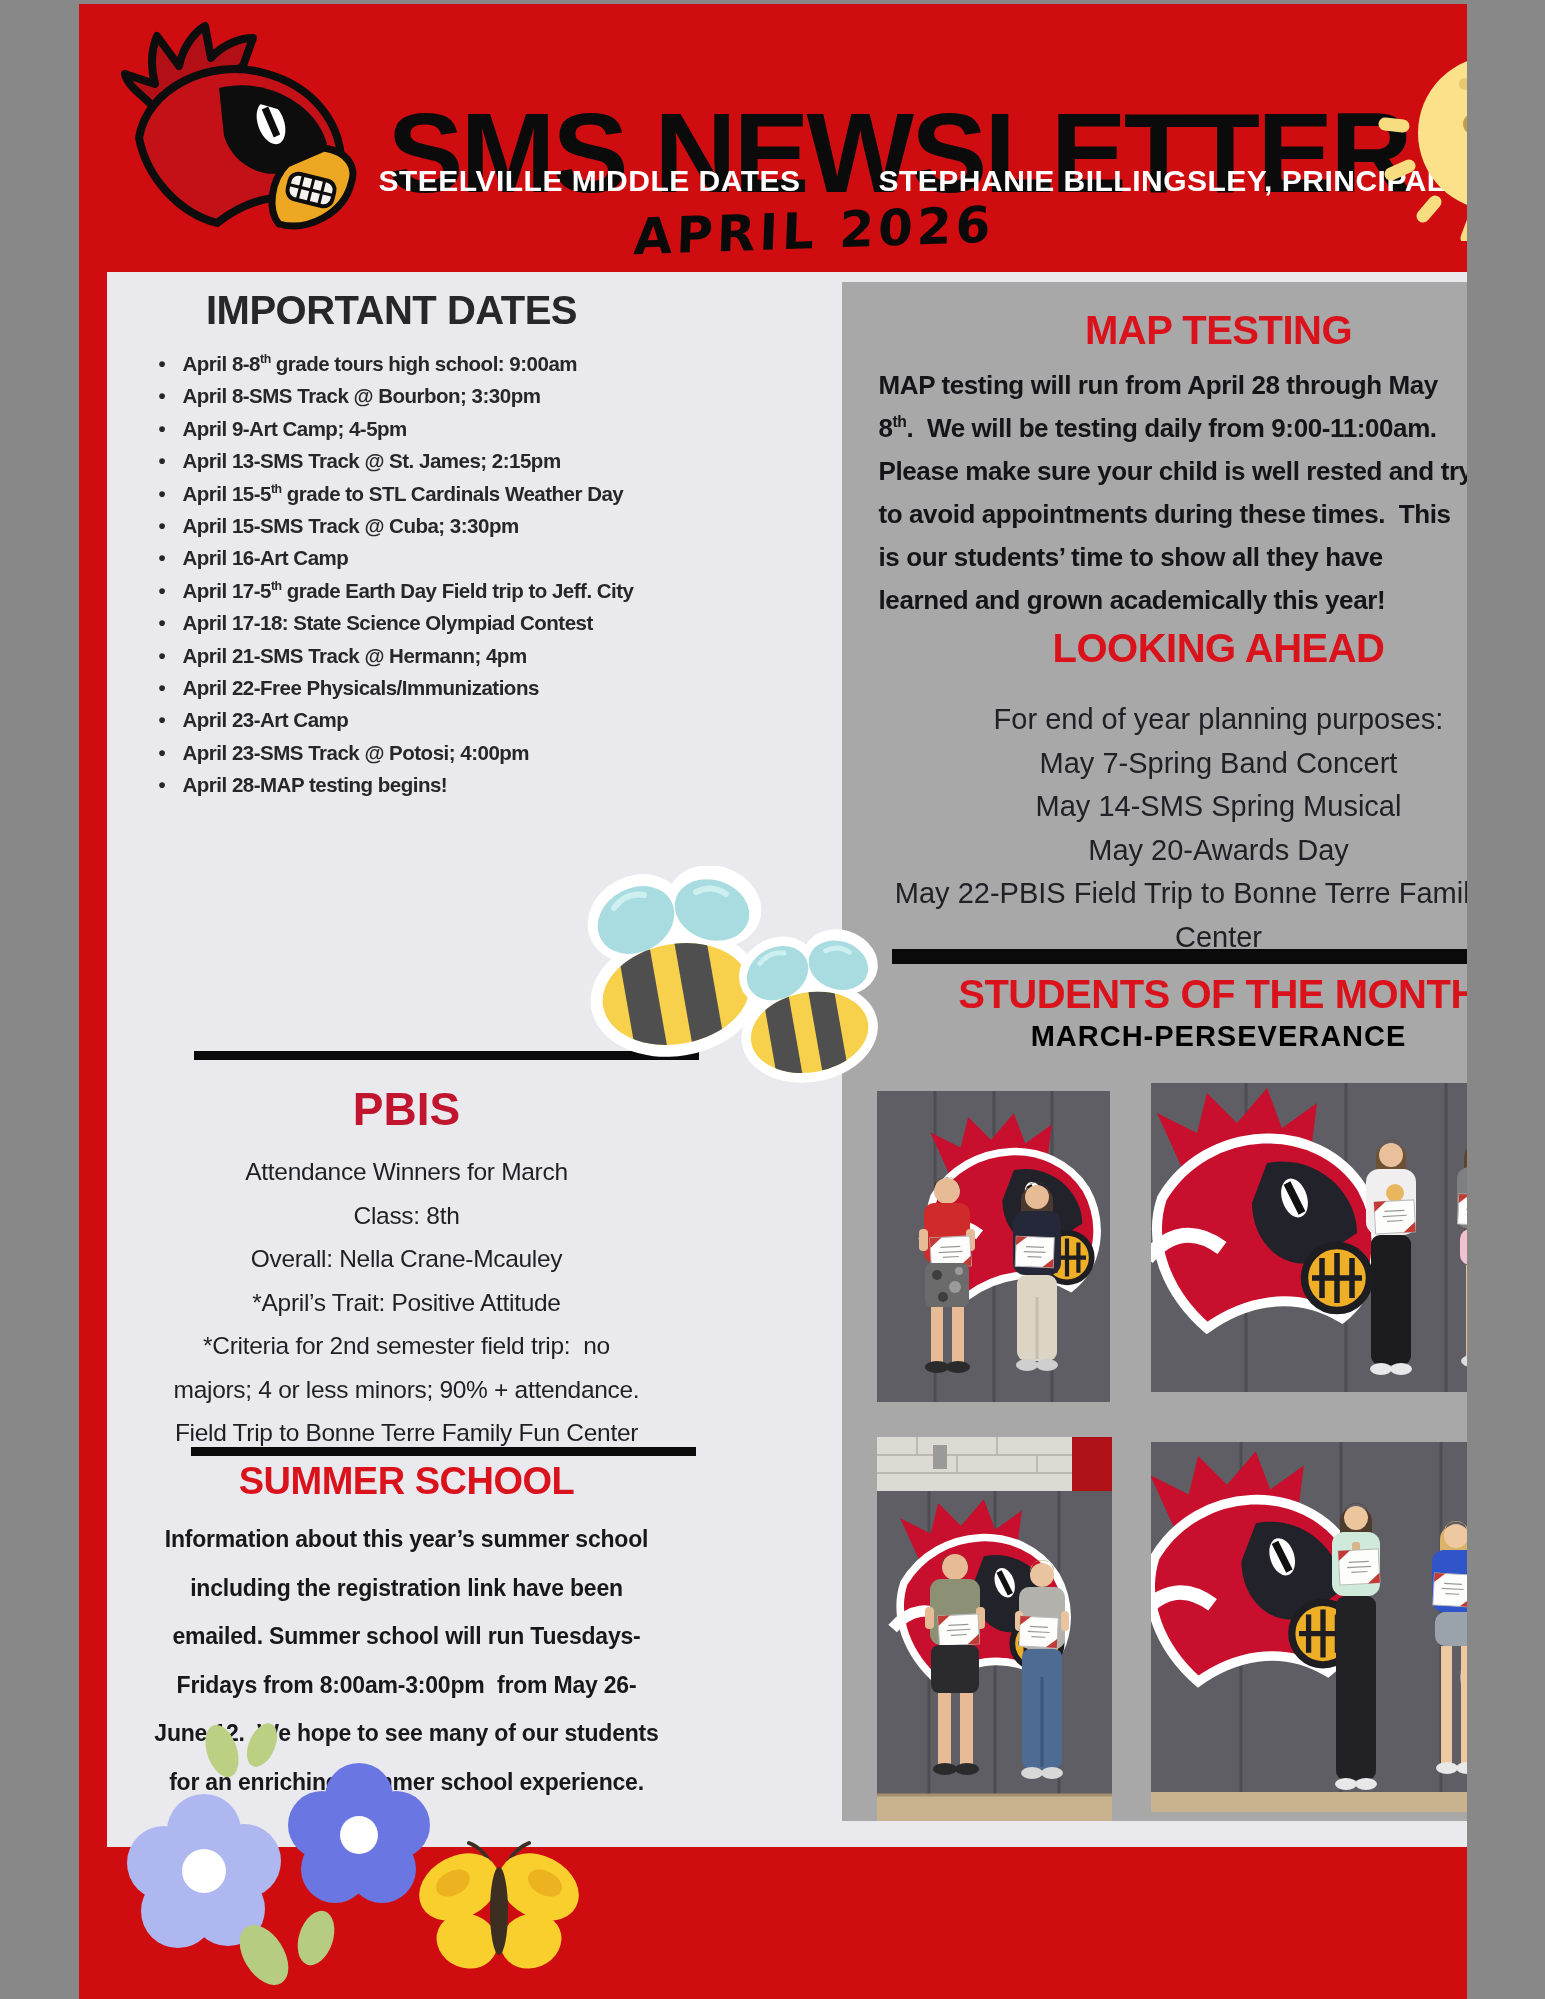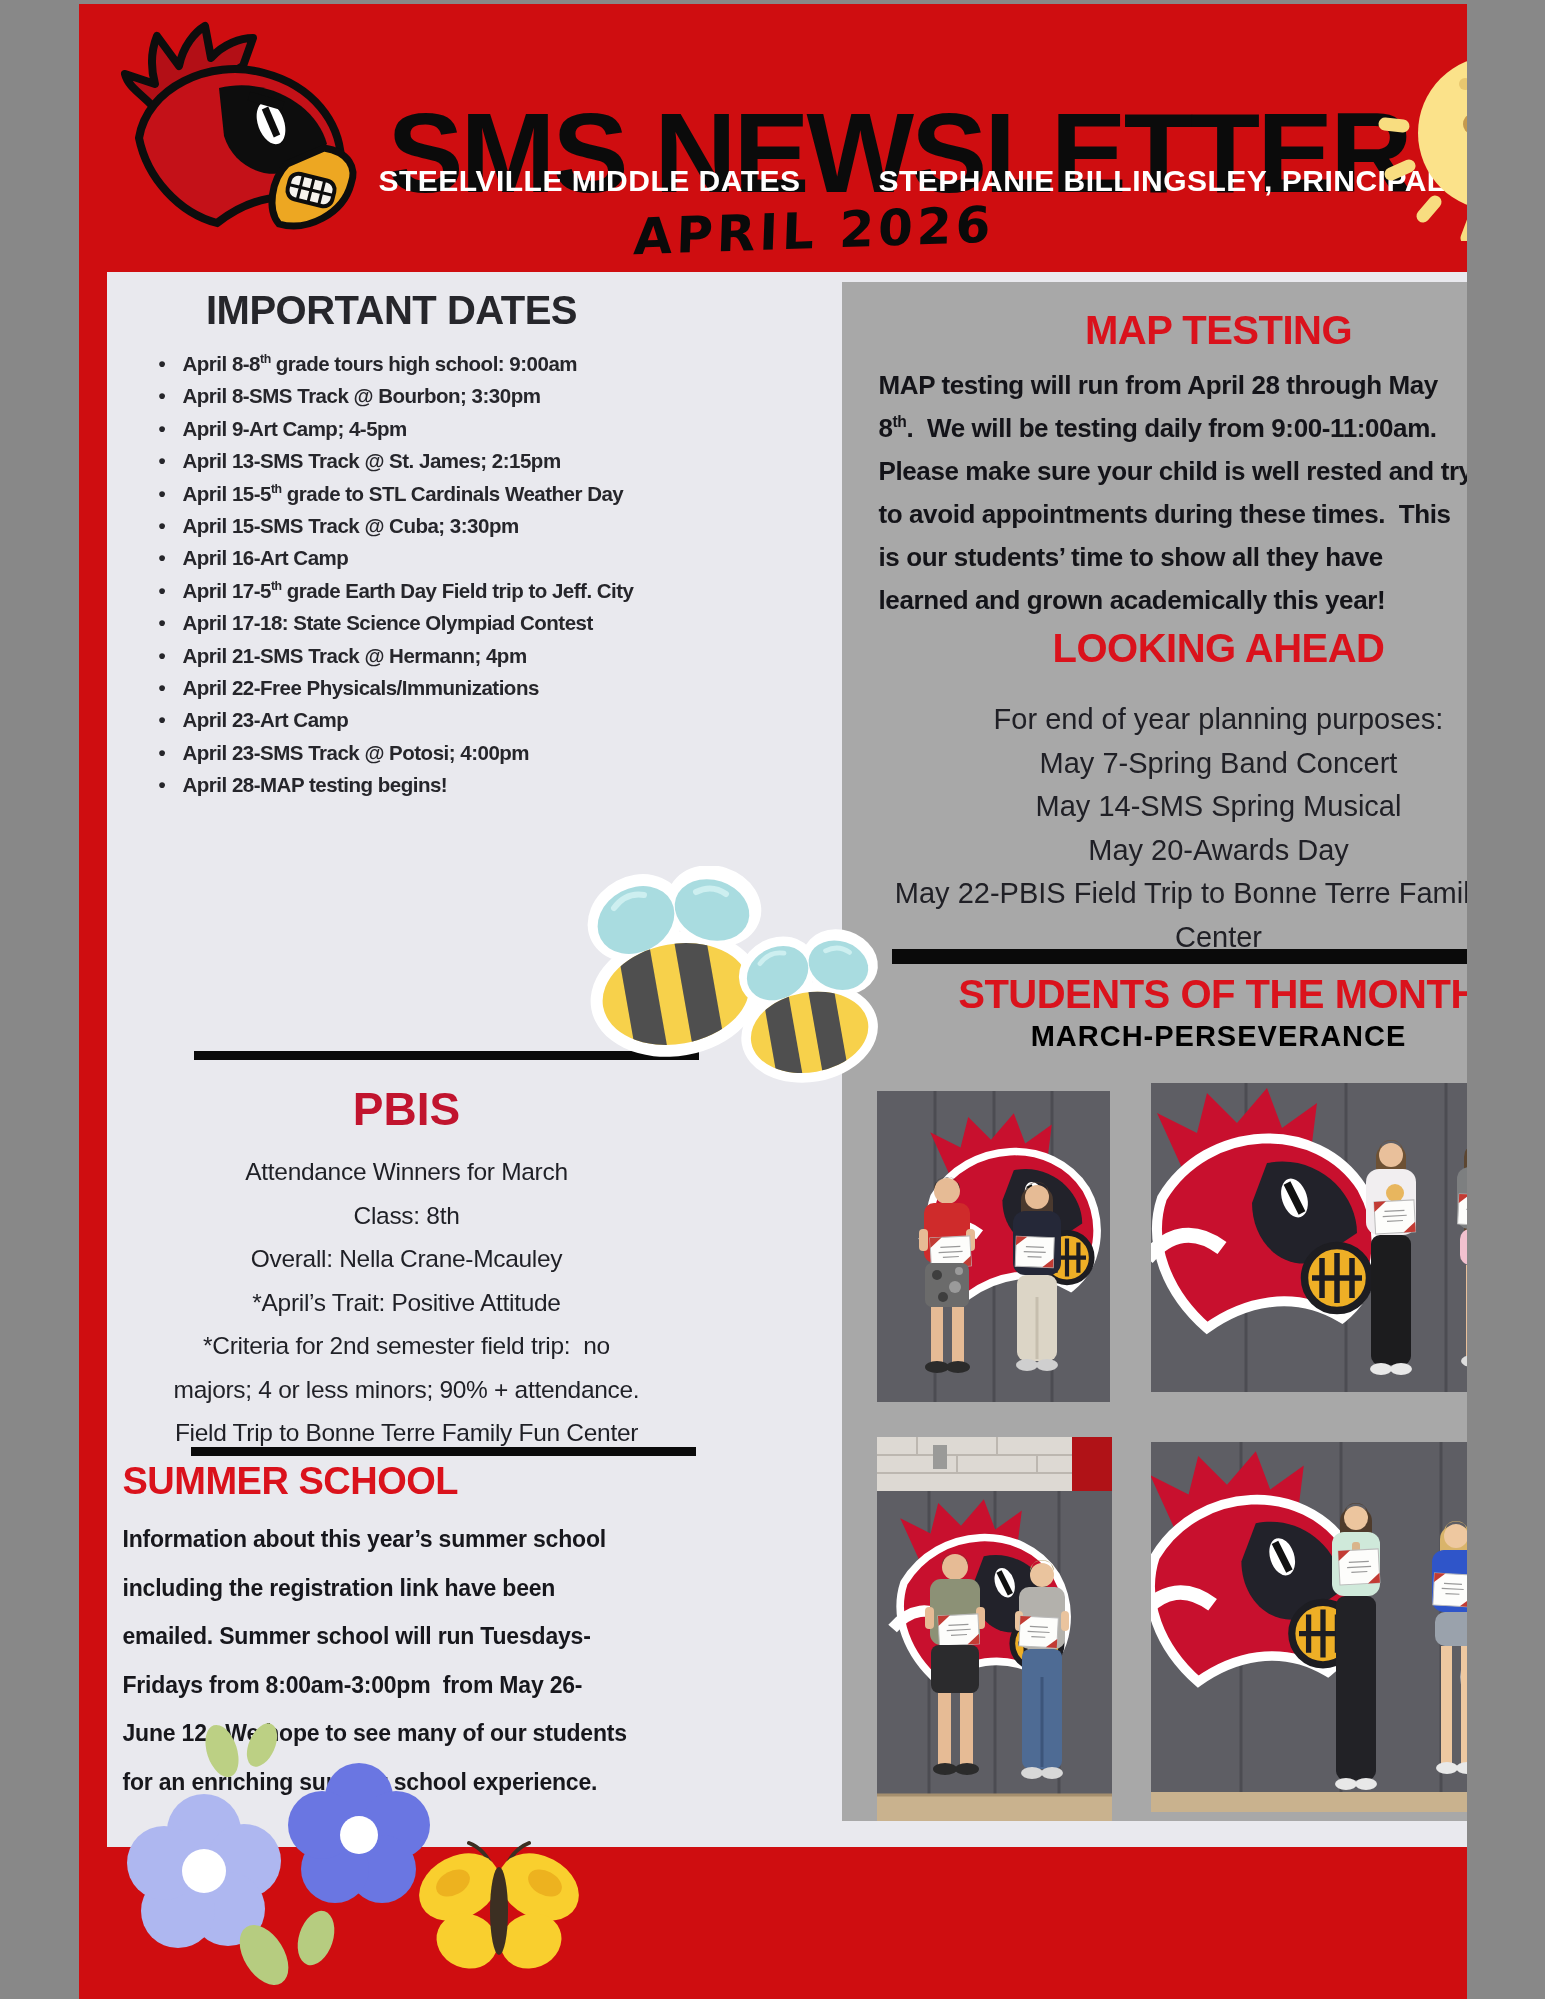--- a/index.html
+++ b/index.html
@@ -43,21 +43,21 @@
 
   .divider{background:#0a0a0a;z-index:3;}
   .div1{left:115px;top:1047px;width:505px;height:9px;}
   .div2{left:112px;top:1443px;width:505px;height:9px;}
   .div3{left:813px;top:945px;width:650px;height:15px;}
 
   .pbis-block{left:33px;top:1078px;width:590px;text-align:center;z-index:3;}
   .pbis-title{font-size:46px;font-weight:bold;color:var(--pbisred);margin:0 0 14px 0;}
   .pbis-line{font-size:24.5px;line-height:43.5px;color:#1f2026;white-space:pre-wrap;letter-spacing:-.3px;}
 
-  .ss-block{left:44px;top:1456px;width:590px;z-index:3;}
+  .ss-block{left:33px;top:1456px;width:590px;text-align:center;z-index:3;}
   .ss-title{font-size:38px;font-weight:bold;color:var(--hred);margin:0 0 12px 0;letter-spacing:-.5px;}
   .ss-line{font-size:23px;font-weight:bold;line-height:48.5px;color:#17171c;white-space:pre-wrap;letter-spacing:-.2px;}
 
   
   .map-heading{left:790px;top:304px;width:700px;text-align:center;font-size:40px;font-weight:bold;
                color:var(--hred);z-index:3;letter-spacing:-.5px;}
   .map-body{left:800px;top:360px;width:695px;font-size:26px;font-weight:bold;line-height:43px;
             color:#141419;z-index:3;white-space:pre-wrap;letter-spacing:-.4px;}
   .la-heading{left:790px;top:622px;width:700px;text-align:center;font-size:40px;font-weight:bold;
               color:var(--hred);z-index:3;letter-spacing:-.5px;}

